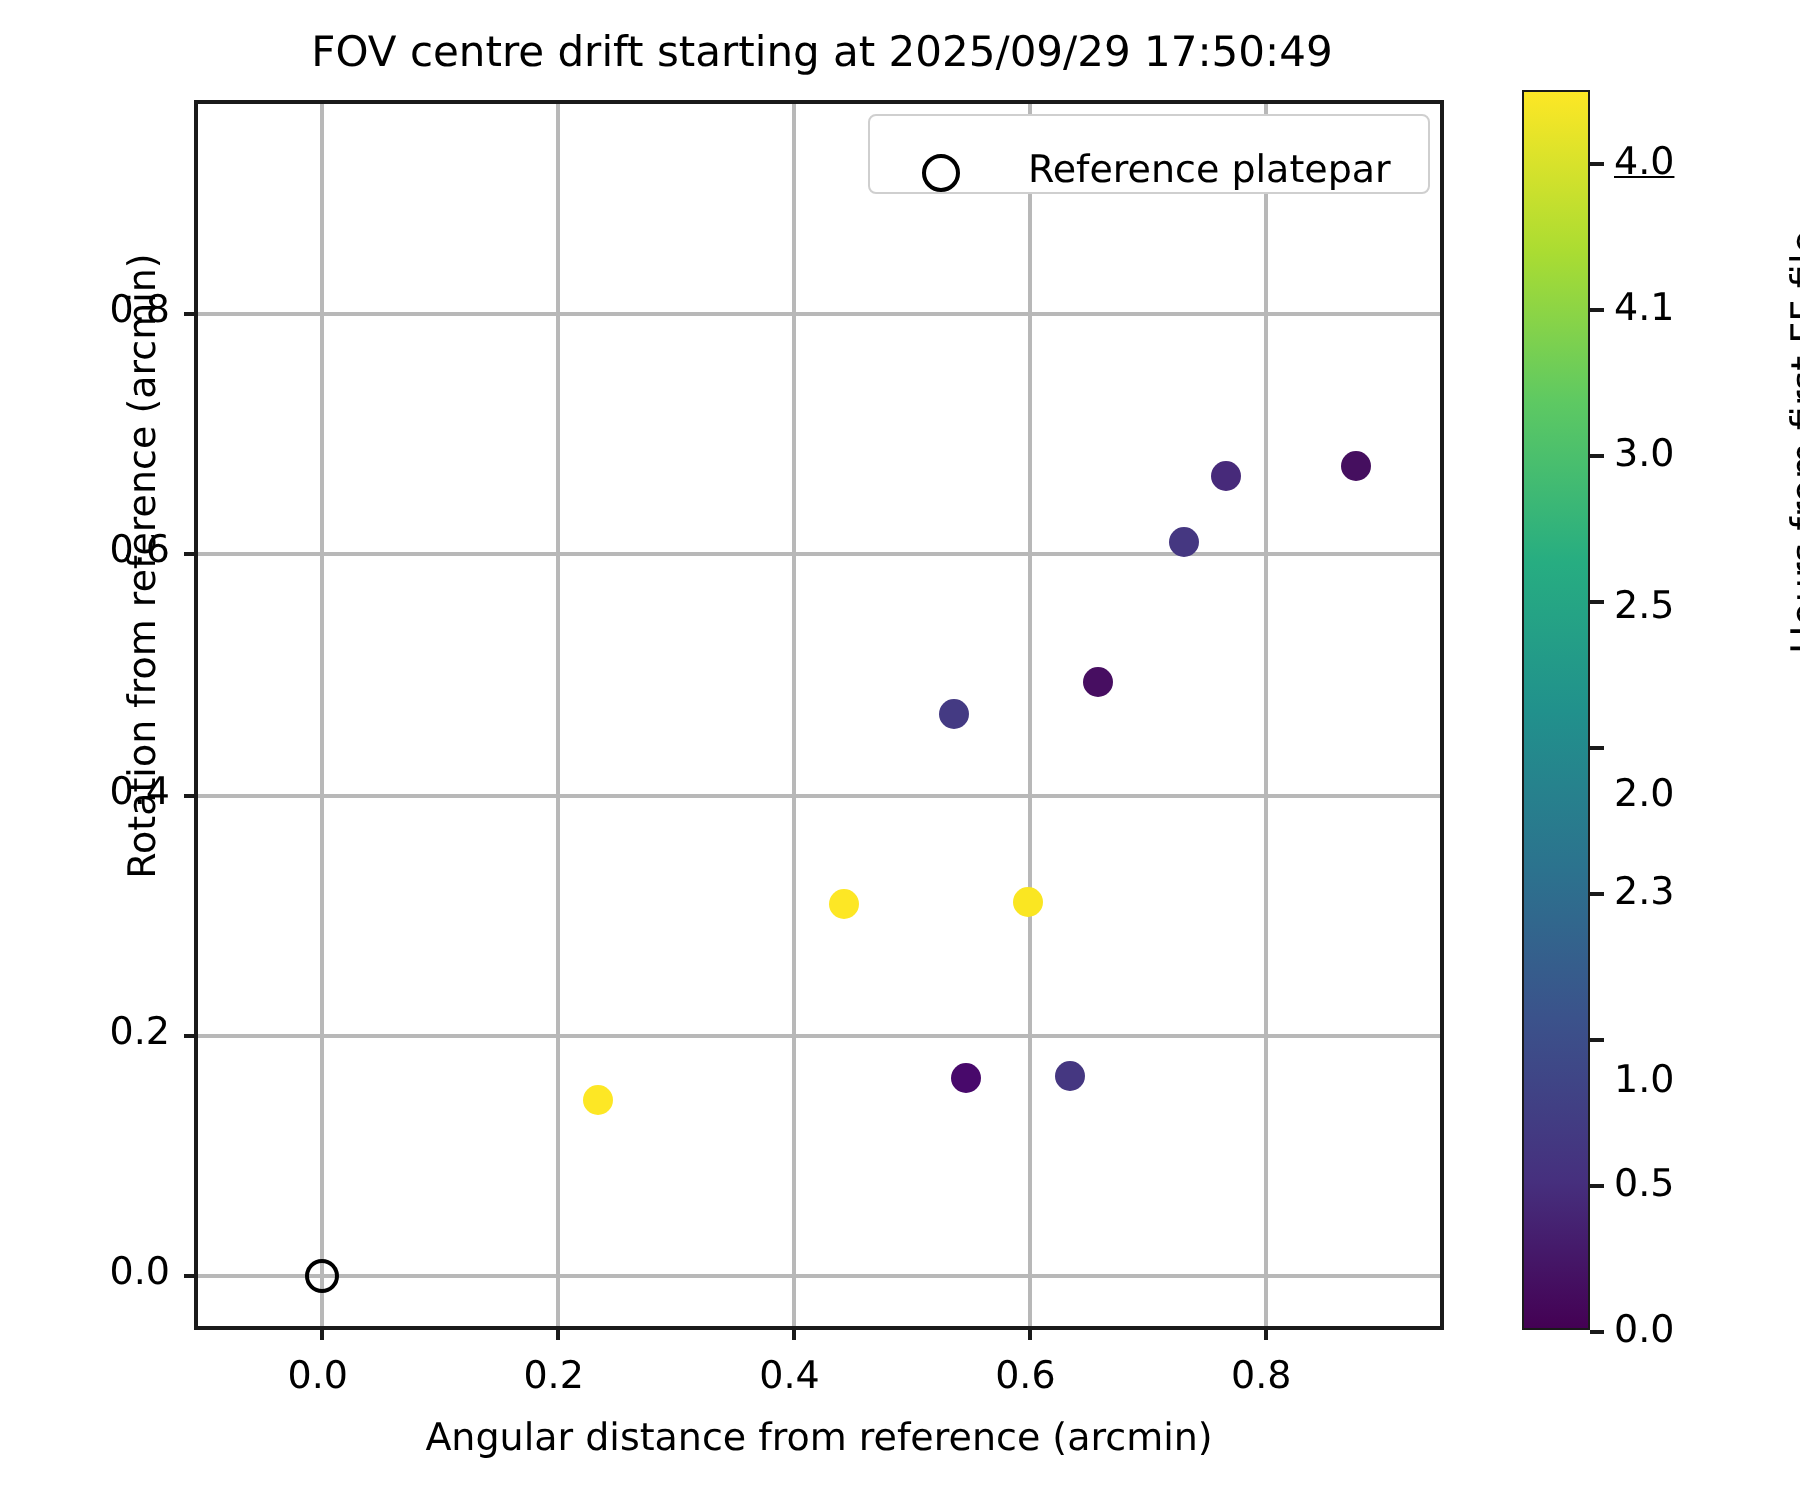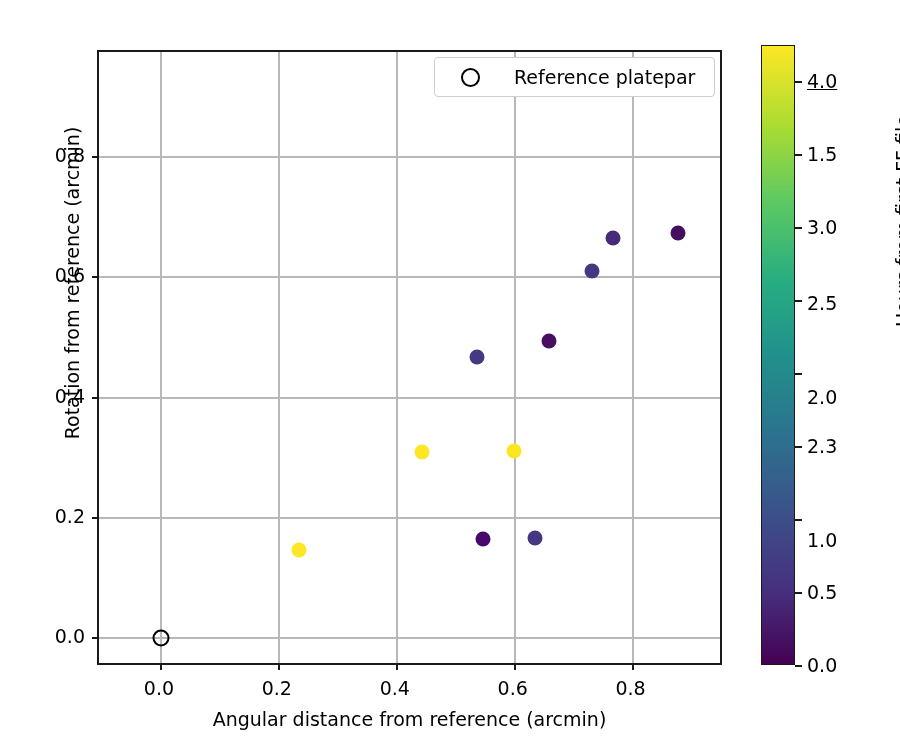--- a/index.html
+++ b/index.html
@@ -130,21 +130,21 @@
   #legend {
     position: absolute;
     left: 434px;
     top: 57px;
     width: 281px;
     height: 40px;
     background: #ffffff;
     border: 1px solid #cfcfcf;
     border-radius: 4px;
     display: flex;
-    align-items: center;
+    align-items: flex-end;
     box-sizing: border-box;
   }
   .legend-marker {
     width: 19px;
     height: 19px;
     border-radius: 50%;
     border: 2.4px solid #000000;
     box-sizing: border-box;
     margin-left: 26px;
     flex: none;
@@ -200,20 +200,21 @@
     color: #000000;
     transform: rotate(-90deg);
     white-space: nowrap;
   }
 </style>
 </head>
 <body>
 
 <div id="figure">
 
+  <div class="fig-title">FOV centre drift starting at 2025/09/29 17:50:49</div>
 
   <div id="axes">
       <div class="gridline-v" style="left: 60.9104px;"></div>
       <div class="tick-x" style="left: 60.9104px;"></div>
       <div class="gridline-v" style="left: 178.835px;"></div>
       <div class="tick-x" style="left: 178.835px;"></div>
       <div class="gridline-v" style="left: 296.759px;"></div>
       <div class="tick-x" style="left: 296.759px;"></div>
       <div class="gridline-v" style="left: 414.684px;"></div>
       <div class="tick-x" style="left: 414.684px;"></div>
@@ -260,21 +261,21 @@
       <div class="cb-ticklabel" style="top: 474.118px; margin-top: 21px;">1.0</div>
       <div class="cb-tick" style="top: 401.176px;"></div>
       <div class="cb-ticklabel" style="top: 401.176px;">2.3</div>
       <div class="cb-tick" style="top: 328.235px;"></div>
       <div class="cb-ticklabel" style="top: 328.235px; margin-top: 24px;">2.0</div>
       <div class="cb-tick" style="top: 255.294px;"></div>
       <div class="cb-ticklabel" style="top: 258px;">2.5</div>
       <div class="cb-tick" style="top: 182.353px;"></div>
       <div class="cb-ticklabel" style="top: 182.353px;">3.0</div>
       <div class="cb-tick" style="top: 109.412px;"></div>
-      <div class="cb-ticklabel" style="top: 109.412px;">1.5</div>
+      <div class="cb-ticklabel" style="top: 109.412px;">4.1</div>
       <div class="cb-tick" style="top: 36.4706px;"></div>
       <div class="cb-ticklabel" style="top: 36.4706px; text-decoration: underline;">4.0</div>
     </div>
   <div class="cb-label">Hours from first FF file</div>
 
 <div class="ticklabel-x" style="left: 158.91px; top: 677px;">0.0</div>
     <div class="ticklabel-x" style="left: 276.835px; top: 677px;">0.2</div>
     <div class="ticklabel-x" style="left: 394.759px; top: 677px;">0.4</div>
     <div class="ticklabel-x" style="left: 512.684px; top: 677px;">0.6</div>
     <div class="ticklabel-x" style="left: 630.608px; top: 677px;">0.8</div>

